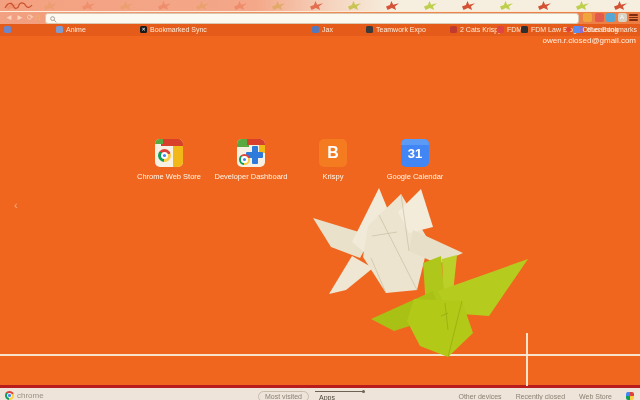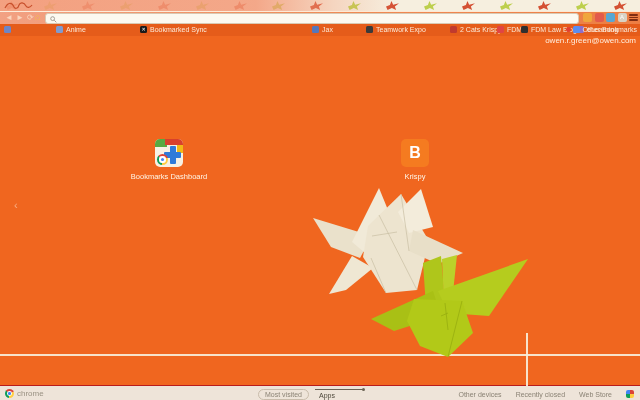--- a/index.html
+++ b/index.html
@@ -76,21 +76,21 @@
   .cal-top{position:absolute;left:0;top:0;right:0;height:6px;background:#5C9BF5;}
   .cal-num{position:absolute;left:0;right:0;top:7px;text-align:center;color:#fff;font-weight:bold;font-size:13px;}
 
   
   #hline{position:absolute;left:0;top:354px;width:640px;height:1.5px;background:rgba(247,238,218,.92);z-index:1;}
   #vline{position:absolute;left:526px;top:333px;width:1.5px;height:53px;background:rgba(247,238,218,.92);z-index:1;}
   #cranes{position:absolute;left:0;top:0;z-index:2;pointer-events:none;}
 
   
   #footer{position:absolute;left:0;top:385px;width:640px;height:15px;box-sizing:border-box;
-    background:#EEE4D9;border-top:1px solid #b91c1c;font-size:7px;color:#8A8274;}
+    background:#EEE4D9;border-top:3px solid #b91c1c;font-size:7px;color:#8A8274;}
   #brand{position:absolute;left:5px;top:3px;display:flex;align-items:center;gap:3px;}
   #brand .ball{position:relative;width:9px;height:9px;left:0;top:0;}
   #brand-label{font-size:8px;color:#9A9283;}
   #sections{position:absolute;left:258px;top:3px;display:flex;gap:10px;align-items:center;}
   .pill{border:1px solid #C9BCAB;border-radius:7px;padding:0 6px;height:9px;line-height:9px;}
   .section.sel{position:relative;color:#4E483B;padding-top:1px;}
   .sec-line{position:absolute;left:-4px;top:-2px;width:48px;height:1px;background:#6B6354;}
   .sec-line::after{content:"";position:absolute;right:-2px;top:-1px;width:3px;height:3px;border-radius:50%;background:#6B6354;}
   #flinks{position:absolute;right:6px;top:4px;display:flex;gap:14px;align-items:center;}
   #ws-icon{width:8px;height:8px;border-radius:2px;
@@ -188,44 +188,64 @@
         <span>eLearning</span>
       </div>
     </div>
   <div id="other-bookmarks">
     <span id="ob-dot"></span>
     <span id="ob-fav"></span>
     <span>Other Bookmarks</span>
   </div>
 </div>
 
-<div id="email">owen.r.green@owen.com</div>
+<div id="email">owen.r.closed@gmail.com</div>
 <span id="prev-arrow">‹</span>
 
 <div id="apps">
+    <div class="app">
+      <div class="app-icon ic-cws">
+        <span class="cws-right"></span>
+        <span class="cws-roof"></span>
+        <span class="cws-green"></span>
+        <span class="ball b13">
+          <span class="ball-in">
+            <span class="ball-dot"></span>
+          </span>
+        </span>
+      </div>
+      <div class="app-label">Chrome Web Store</div>
+    </div>
     <div class="app">
       <div class="app-icon ic-dev">
         <span class="dev-green"></span>
         <span class="dev-red"></span>
         <span class="dev-yellow"></span>
         <span class="dev-plus-h"></span>
         <span class="dev-plus-v"></span>
         <span class="ball b11">
           <span class="ball-in">
             <span class="ball-dot"></span>
           </span>
         </span>
       </div>
-      <div class="app-label">Bookmarks Dashboard</div>
+      <div class="app-label">Developer Dashboard</div>
     </div>
     <div class="app">
       <div class="app-icon ic-blogger">
         <span class="blogger-b">B</span>
       </div>
       <div class="app-label">Krispy</div>
+    </div>
+    <div class="app">
+      <div class="app-icon ic-cal">
+        <span class="cal-top"></span>
+        <span class="cal-num">31</span>
+      </div>
+      <div class="app-label">Google Calendar</div>
     </div>
   </div>
 
 <div id="hline"></div>
 <div id="vline"></div>
 
 <svg id="cranes" width="640" height="400" viewBox="0 0 640 400">
 
   <g>
     <polygon points="313,218 372,236 360,258 331,247" fill="#EAE1CB"></polygon>

